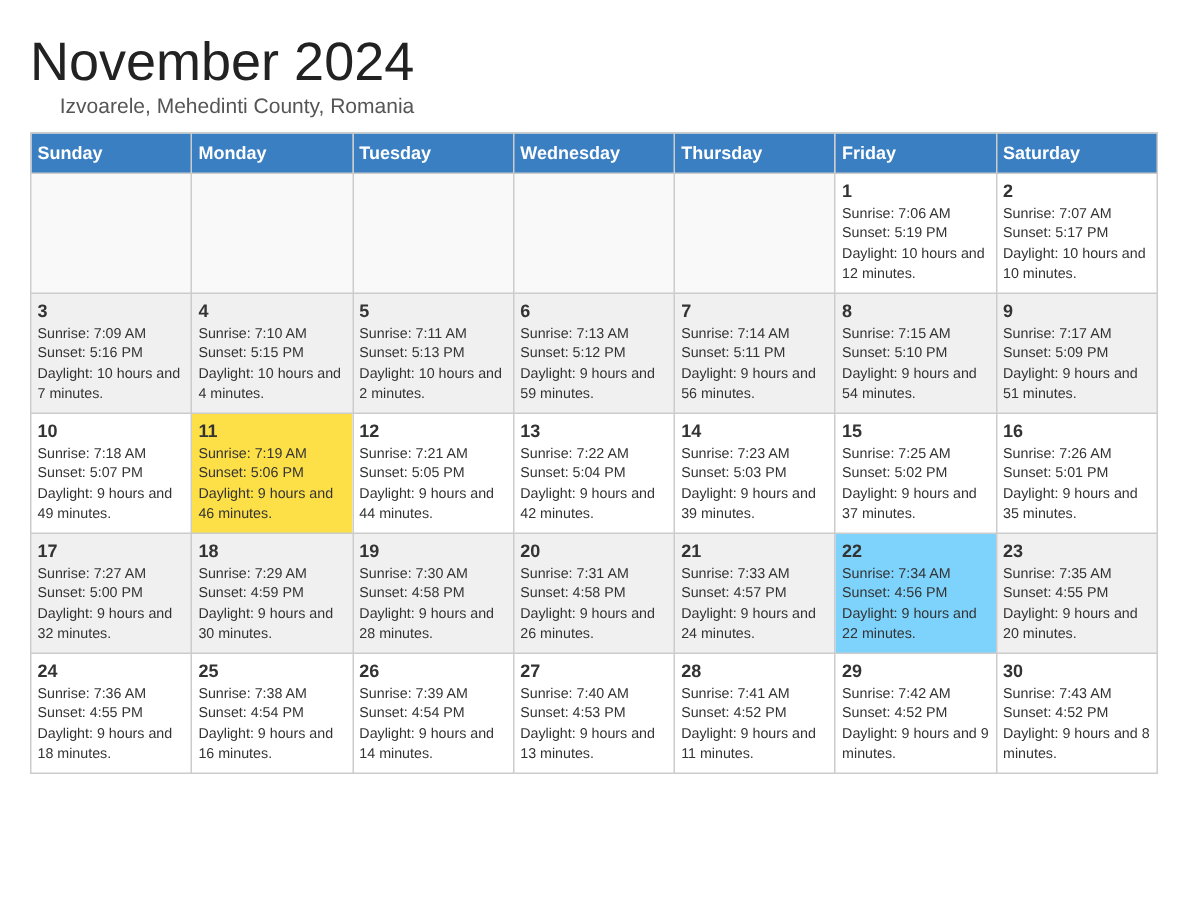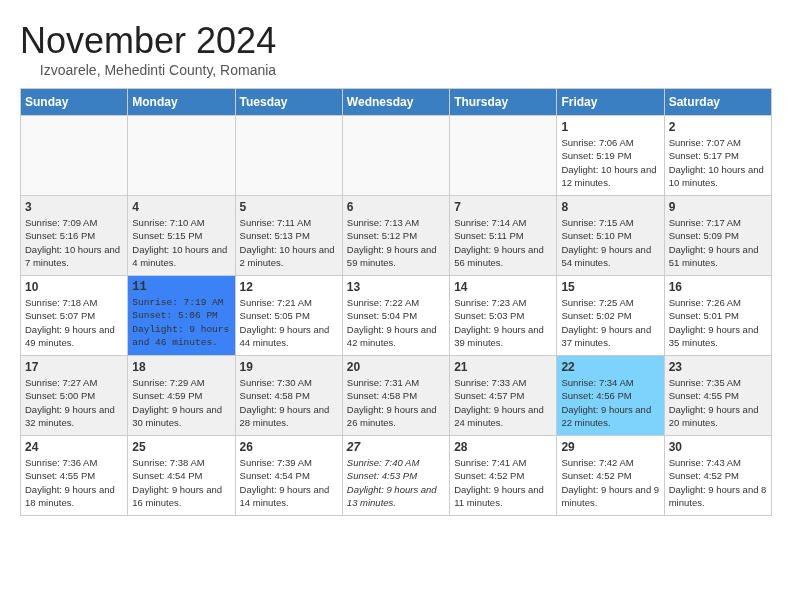--- a/index.html
+++ b/index.html
@@ -167,21 +167,21 @@
 Daylight: 9 hours and 51 minutes.</div>
         </td>
       </tr>
       <tr>
         <td style="background: rgb(255, 255, 255);">
           <span class="day-num">10</span>
           <div class="day-info" style="white-space: pre-line;">Sunrise: 7:18 AM
 Sunset: 5:07 PM
 Daylight: 9 hours and 49 minutes.</div>
         </td>
-        <td style="background: #3b82f6; font-family: Liberation Mono, monospace;">
+        <td style="background: #fde047;">
           <span class="day-num">11</span>
           <div class="day-info" style="white-space: pre-line;">Sunrise: 7:19 AM
 Sunset: 5:06 PM
 Daylight: 9 hours and 46 minutes.</div>
         </td>
         <td style="background: rgb(255, 255, 255);">
           <span class="day-num">12</span>
           <div class="day-info" style="white-space: pre-line;">Sunrise: 7:21 AM
 Sunset: 5:05 PM
 Daylight: 9 hours and 44 minutes.</div>
@@ -267,21 +267,21 @@
           <div class="day-info" style="white-space: pre-line;">Sunrise: 7:38 AM
 Sunset: 4:54 PM
 Daylight: 9 hours and 16 minutes.</div>
         </td>
         <td style="background: rgb(255, 255, 255);">
           <span class="day-num">26</span>
           <div class="day-info" style="white-space: pre-line;">Sunrise: 7:39 AM
 Sunset: 4:54 PM
 Daylight: 9 hours and 14 minutes.</div>
         </td>
-        <td style="background: rgb(255, 255, 255); font-style: italic;">
+        <td style="background: rgb(255, 255, 255);">
           <span class="day-num">27</span>
           <div class="day-info" style="white-space: pre-line;">Sunrise: 7:40 AM
 Sunset: 4:53 PM
 Daylight: 9 hours and 13 minutes.</div>
         </td>
         <td style="background: rgb(255, 255, 255);">
           <span class="day-num">28</span>
           <div class="day-info" style="white-space: pre-line;">Sunrise: 7:41 AM
 Sunset: 4:52 PM
 Daylight: 9 hours and 11 minutes.</div>

